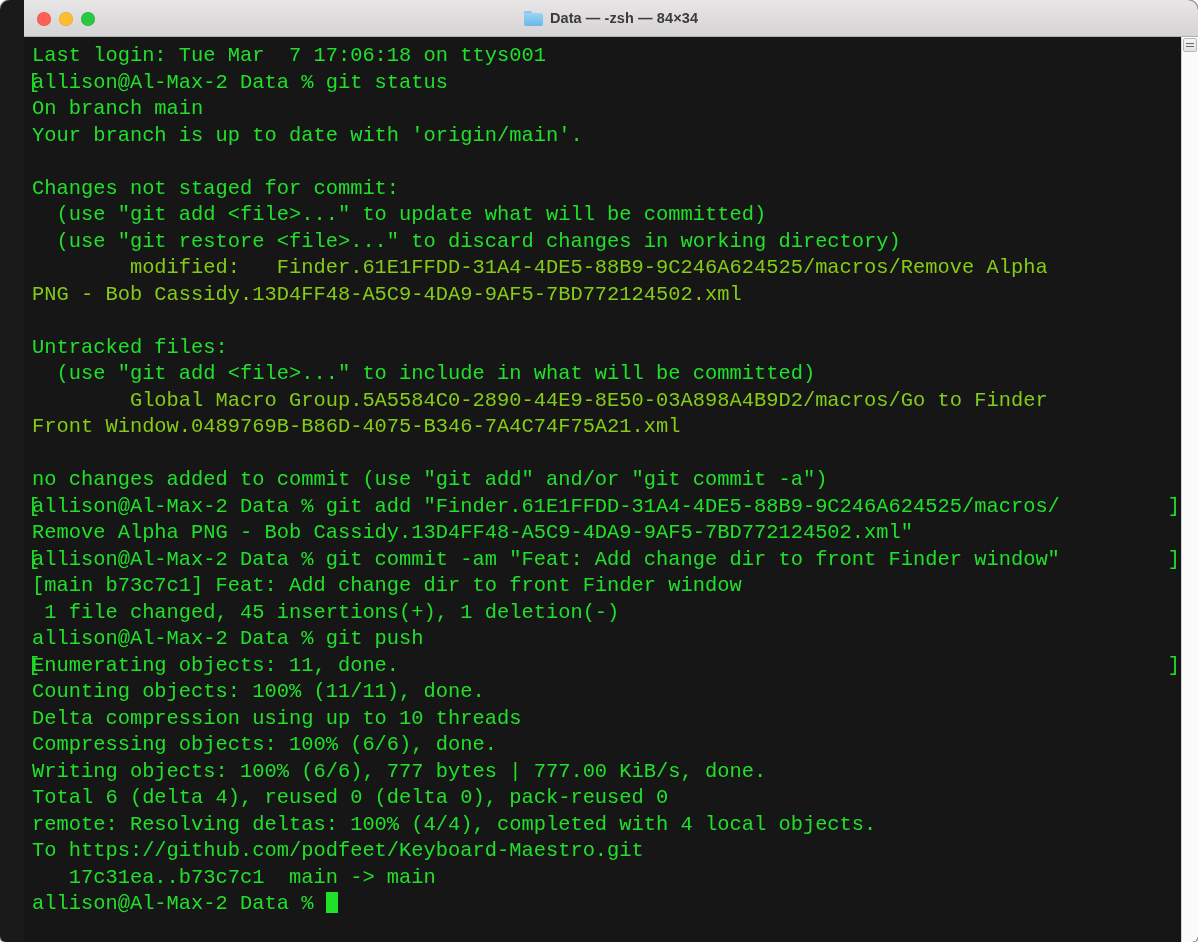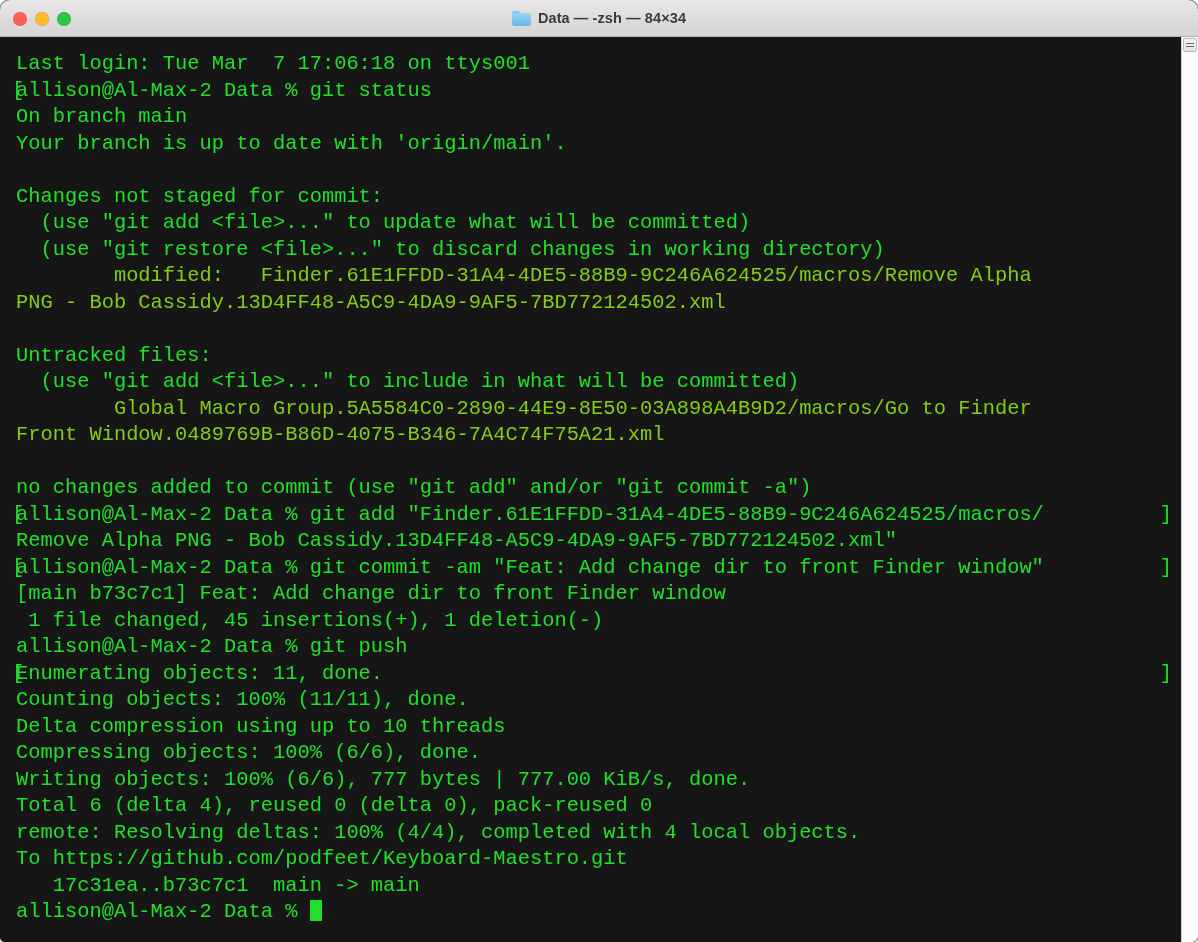--- a/index.html
+++ b/index.html
@@ -18,20 +18,21 @@
   
   .window {
     position: relative;
     width: 1198px;
     height: 942px;
     box-sizing: border-box;
     border-radius: 10px 10px 6px 6px;
     overflow: hidden;
     background: #1a1a1a;
     box-shadow: 0 0 0 1px #9c9c9c;
+    padding-left: 24px;
   }
 
   
   .titlebar {
     position: relative;
     height: 37px;
     box-sizing: border-box;
     background: linear-gradient(to bottom, #e8e6e6 0%, #dedcdc 50%, #d6d4d4 100%);
     border-bottom: 1px solid #b3b0b0;
     display: flex;
@@ -104,21 +105,21 @@
     left: 0;
     top: 0;
     right: 17px;
     bottom: 0;
     background: #161616;
     padding: 2px 0 0 4px;
     box-sizing: border-box;
     overflow: hidden;
   }
   pre.term-text {
-    margin: 12px;
+    margin: 4px;
     font-family: "Liberation Mono", "DejaVu Sans Mono", monospace;
     font-size: 20.4px;
     line-height: 26.5px;
     color: #21e02a;
     white-space: pre;
     letter-spacing: 0px;
     -webkit-font-smoothing: antialiased;
   }
   .line { display: block; height: 26.5px; position: relative; }
   .red  { color: #84cc16; }

